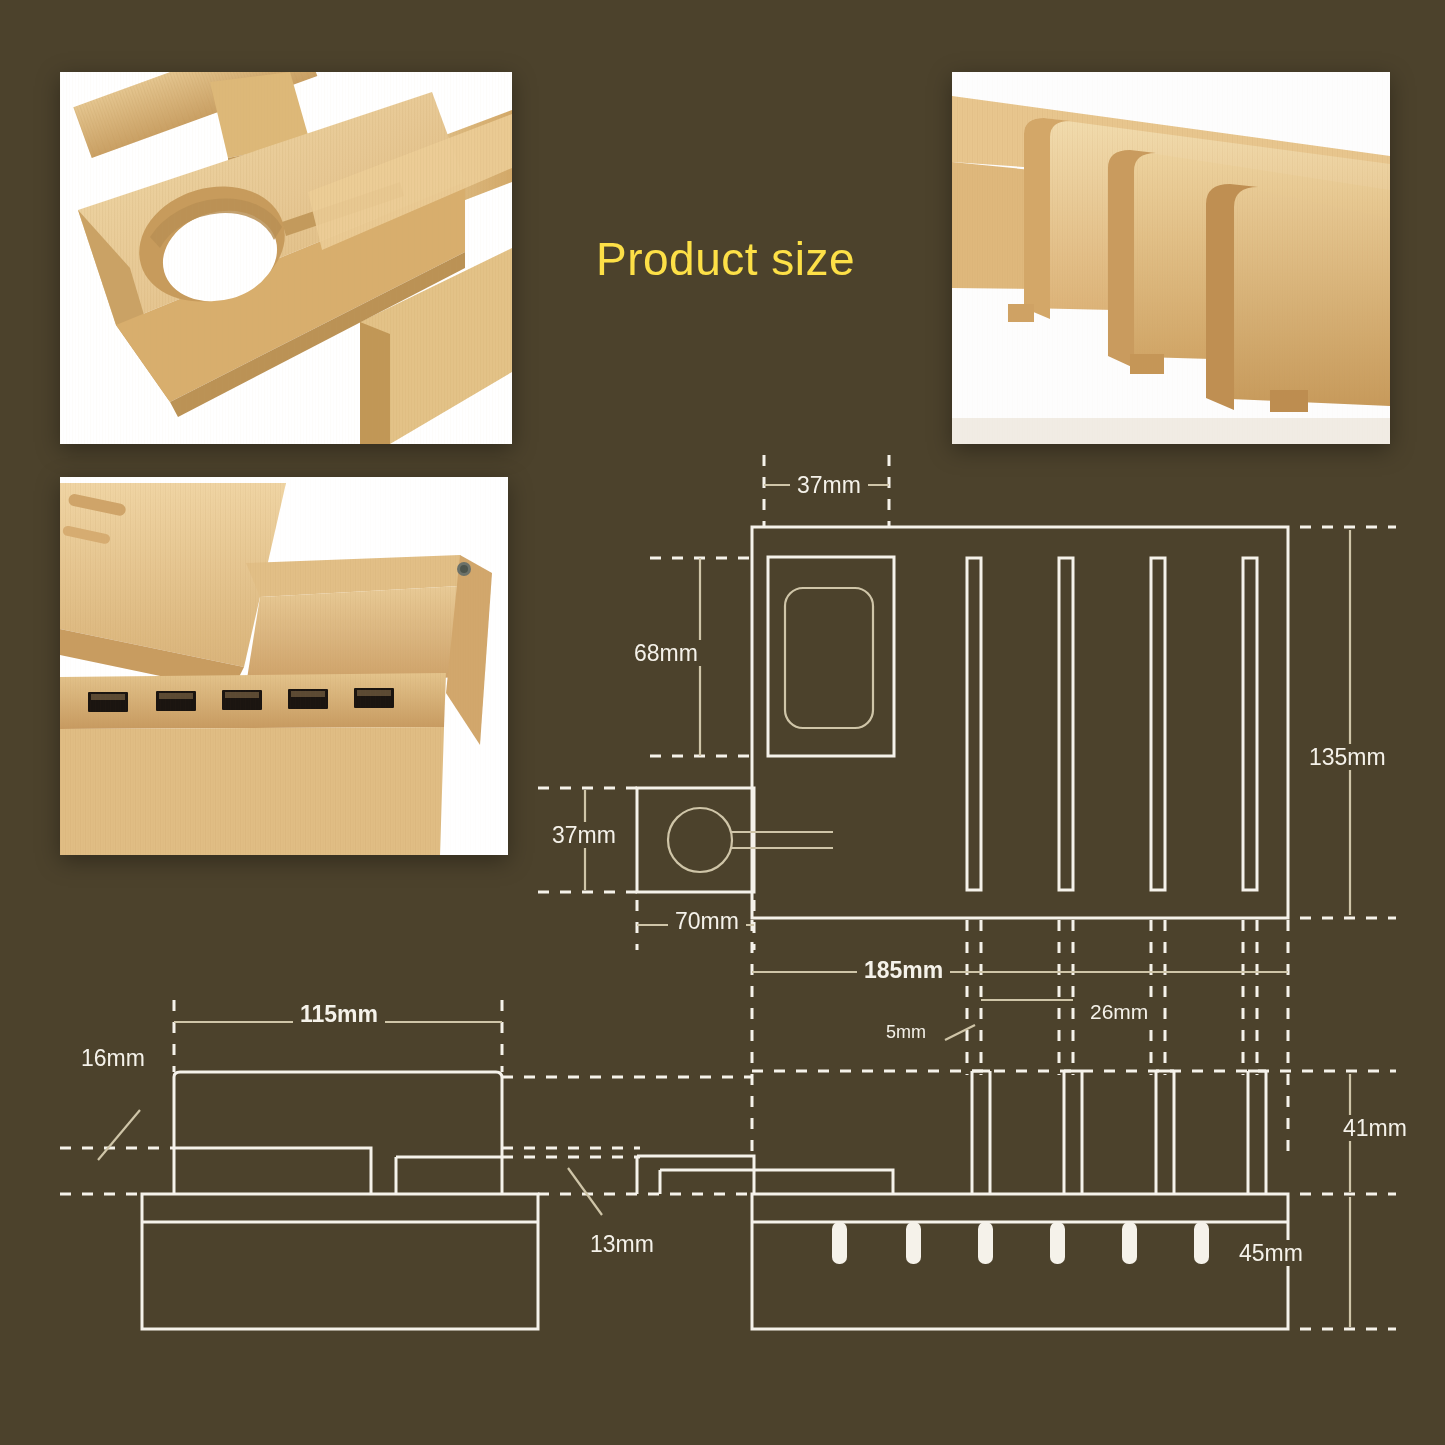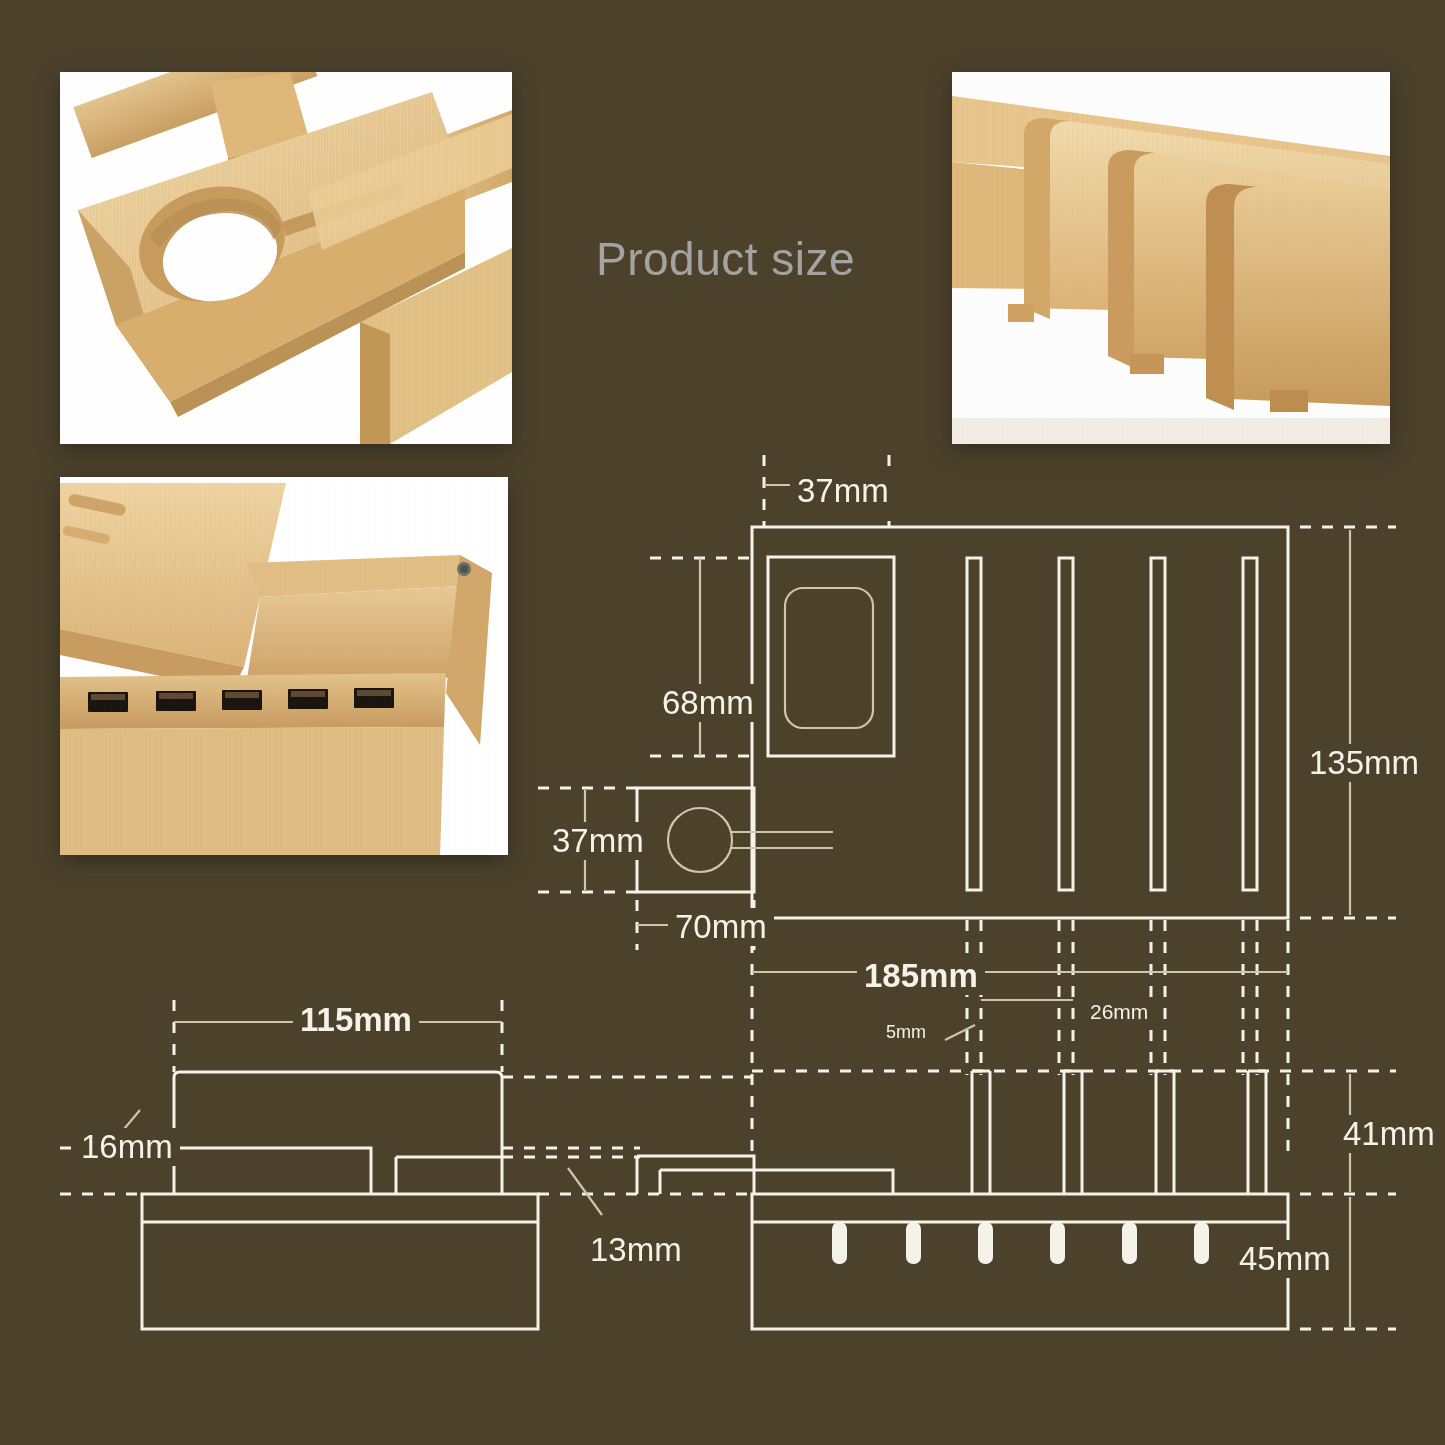--- a/index.html
+++ b/index.html
@@ -21,41 +21,41 @@
     position: absolute;
     background: #ffffff;
     overflow: hidden;
     box-shadow: 0 6px 22px rgba(0,0,0,0.35);
   }
   .photo svg { display: block; width: 100%; height: 100%; }
 
   
   .title {
     position: absolute;
-    color: #a3a3a3;
+    color: #fde047;
     font-size: 46px;
     font-weight: 400;
     letter-spacing: 0.5px;
     white-space: nowrap;
   }
 
   
   #drawing {
     position: absolute;
     left: 0; top: 0;
     width: 1445px;
     height: 1445px;
     pointer-events: none;
   }
 
   
   .dim {
     position: absolute;
     color: #f5f2ea;
-    font-size: 33px;
+    font-size: 23px;
     font-weight: 400;
     white-space: nowrap;
     background: #4c422c;
     padding: 0 7px;
     line-height: 1.15;
   }
 </style>
 </head>
 <body>
 
@@ -361,26 +361,26 @@
 
       <path d="M 602 1215 L 568 1168"></path>
 
       <path d="M 1350 1074 L 1350 1192"></path>
 
       <path d="M 1350 1197 L 1350 1327"></path>
     </g>
   </svg>
 
   <div class="dim" style="left:790px;  top:472px;">37mm</div>
-  <div class="dim" style="left:655px;  top:640px;margin-top:44px;">68mm</div>
+  <div class="dim" style="left:627px;  top:640px;">68mm</div>
   <div class="dim" style="left:1302px; top:744px;">135mm</div>
   <div class="dim" style="left:545px;  top:822px;">37mm</div>
   <div class="dim" style="left:668px;  top:908px;">70mm</div>
   <div class="dim" style="left:857px;  top:957px;font-weight:bold;">185mm</div>
   <div class="dim" style="left:1083px; top:1000px; font-size:21px;">26mm</div>
   <div class="dim" style="left:879px;  top:1022px; font-size:18px;">5mm</div>
   <div class="dim" style="left:293px;  top:1001px;font-weight:bold;">115mm</div>
-  <div class="dim" style="left:74px;   top:1128px;text-align:center;">16mm</div>
+  <div class="dim" style="left:74px;   top:1045px;text-align:center;">16mm</div>
   <div class="dim" style="left:1336px; top:1115px;">41mm</div>
   <div class="dim" style="left:583px;  top:1231px;">13mm</div>
   <div class="dim" style="left:1232px; top:1240px;">45mm</div>
 
 </div>
 
 </body></html>

